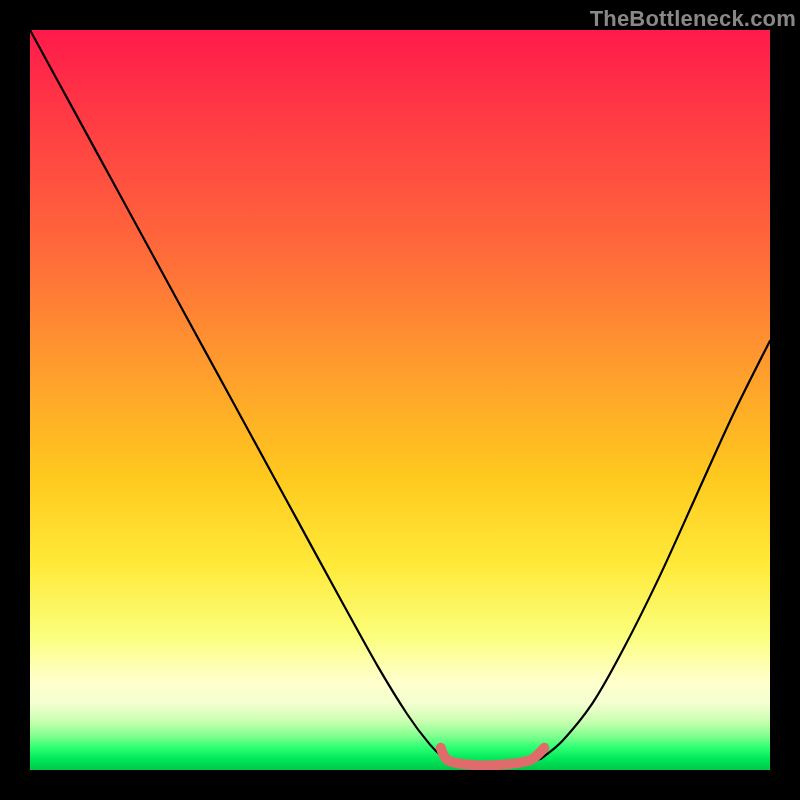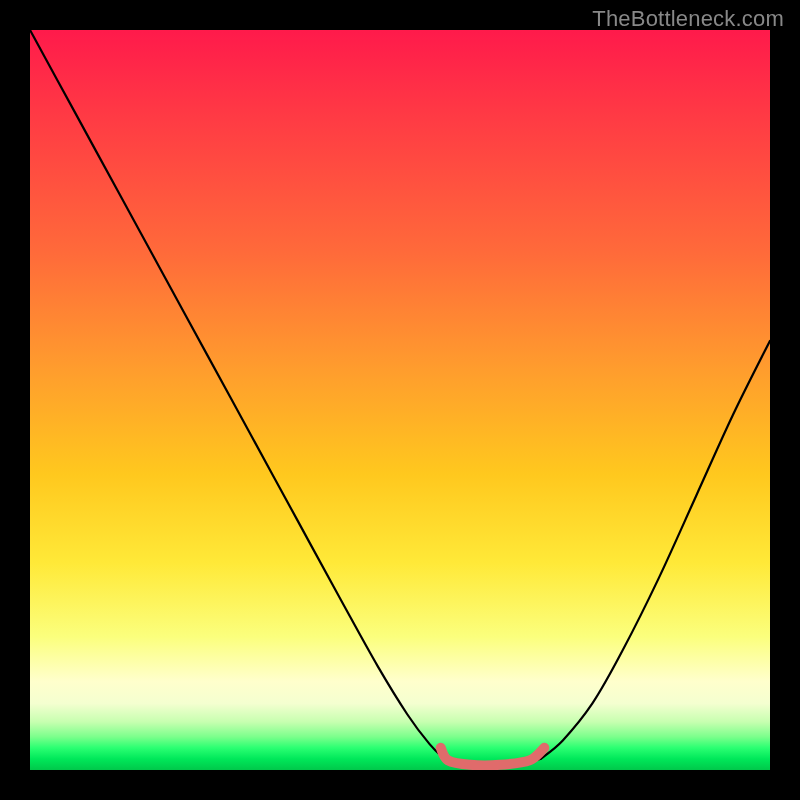--- a/index.html
+++ b/index.html
@@ -40,24 +40,24 @@
       #c7ffb0 93.5%,
       #7cff8c 95.5%,
       #2bff72 97%,
       #00e85a 98.5%,
       #00c84a 100%
     );
   }
   .watermark {
     position: absolute;
     top: 6px;
-    right: 16px;
+    right: 4px;
     color: #888;
     font-size: 22px;
-    font-weight: 400;
+    font-weight: 700;
     letter-spacing: 0.2px;
   }
   svg.curves {
     position: absolute;
     left: 0;
     top: 0;
     width: 740px;
     height: 740px;
   }
 </style>

